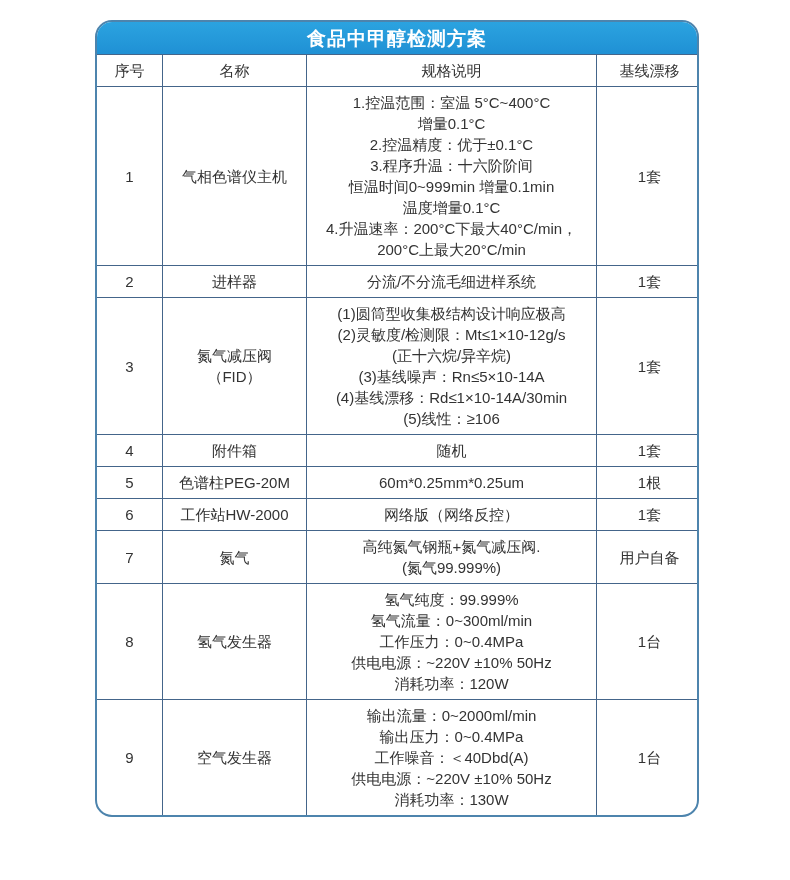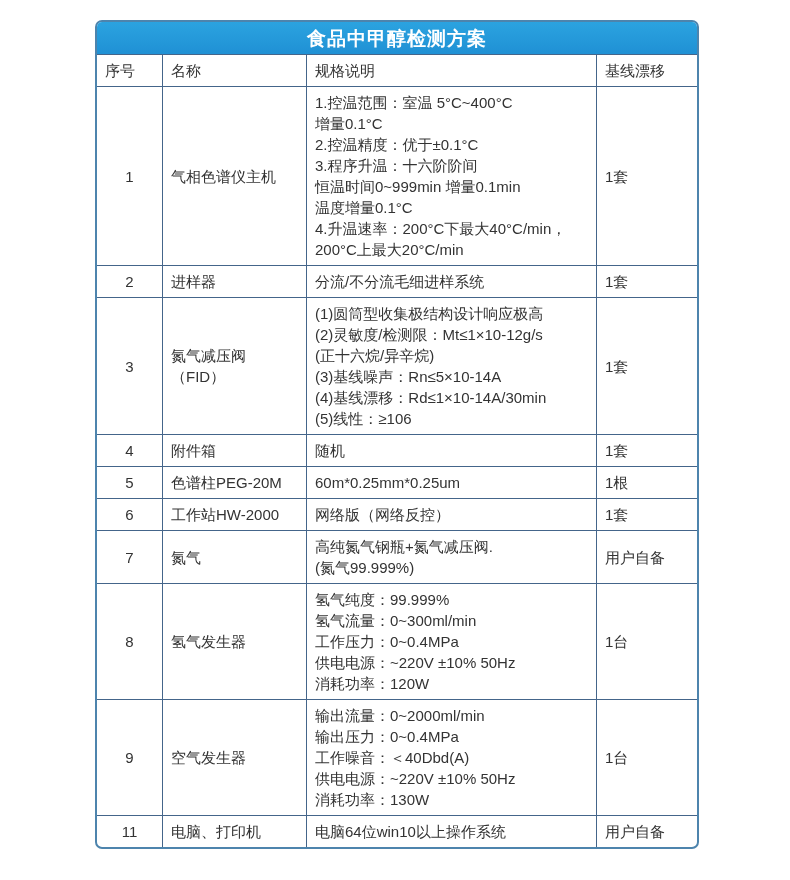--- a/index.html
+++ b/index.html
@@ -17,21 +17,21 @@
     background:var(--bg);
     font-family:"Liberation Sans","DejaVu Sans",sans-serif;
     color:var(--text);
     position:relative;
   }
   .panel{
     position:absolute;
     left:95px;top:20px;
     width:604px;
     border:2px solid var(--outer);
-    border-radius:7px;
+    border-radius:17px;
     overflow:hidden;
     background:#fff;
   }
   .title-bar{
     background:linear-gradient(180deg,#2ba3e0 0%,#1f90d4 100%);
     color:var(--header-text);
     text-align:center;
     font-weight:bold;
     font-size:19px;
     line-height:33px;
@@ -49,21 +49,21 @@
   col.w-spec{width:290px;}
   col.w-qty{width:106px;}
   th,td{
     border:1px solid var(--grid);
     font-size:15px;
     font-weight:400;
     color:var(--text);
     padding:5px 8px;
     line-height:21px;
     vertical-align:middle;
-    text-align:left;
+    text-align:center;
     overflow:hidden;
   }
   thead th{height:31px;background:#fff;}
   td.c-no{text-align:center;}
   td.c-name{}
   .spec-line{line-height:21px;}
 </style>
 </head>
 <body>
 
@@ -173,23 +173,15 @@
           <td class="c-name">空气发生器</td>
           <td class="c-spec">
             <div class="spec-line">输出流量：0~2000ml/min</div>
             <div class="spec-line">输出压力：0~0.4MPa</div>
             <div class="spec-line">工作噪音：＜40Dbd(A)</div>
             <div class="spec-line">供电电源：~220V ±10% 50Hz</div>
             <div class="spec-line">消耗功率：130W</div>
           </td>
           <td class="c-qty">1台</td>
         </tr>
-        <tr>
-          <td class="c-no">11</td>
-          <td class="c-name">电脑、打印机</td>
-          <td class="c-spec">
-            <div class="spec-line">电脑64位win10以上操作系统</div>
-          </td>
-          <td class="c-qty">用户自备</td>
-        </tr>
       </tbody>
   </table>
 </div>
 
 </body></html>

